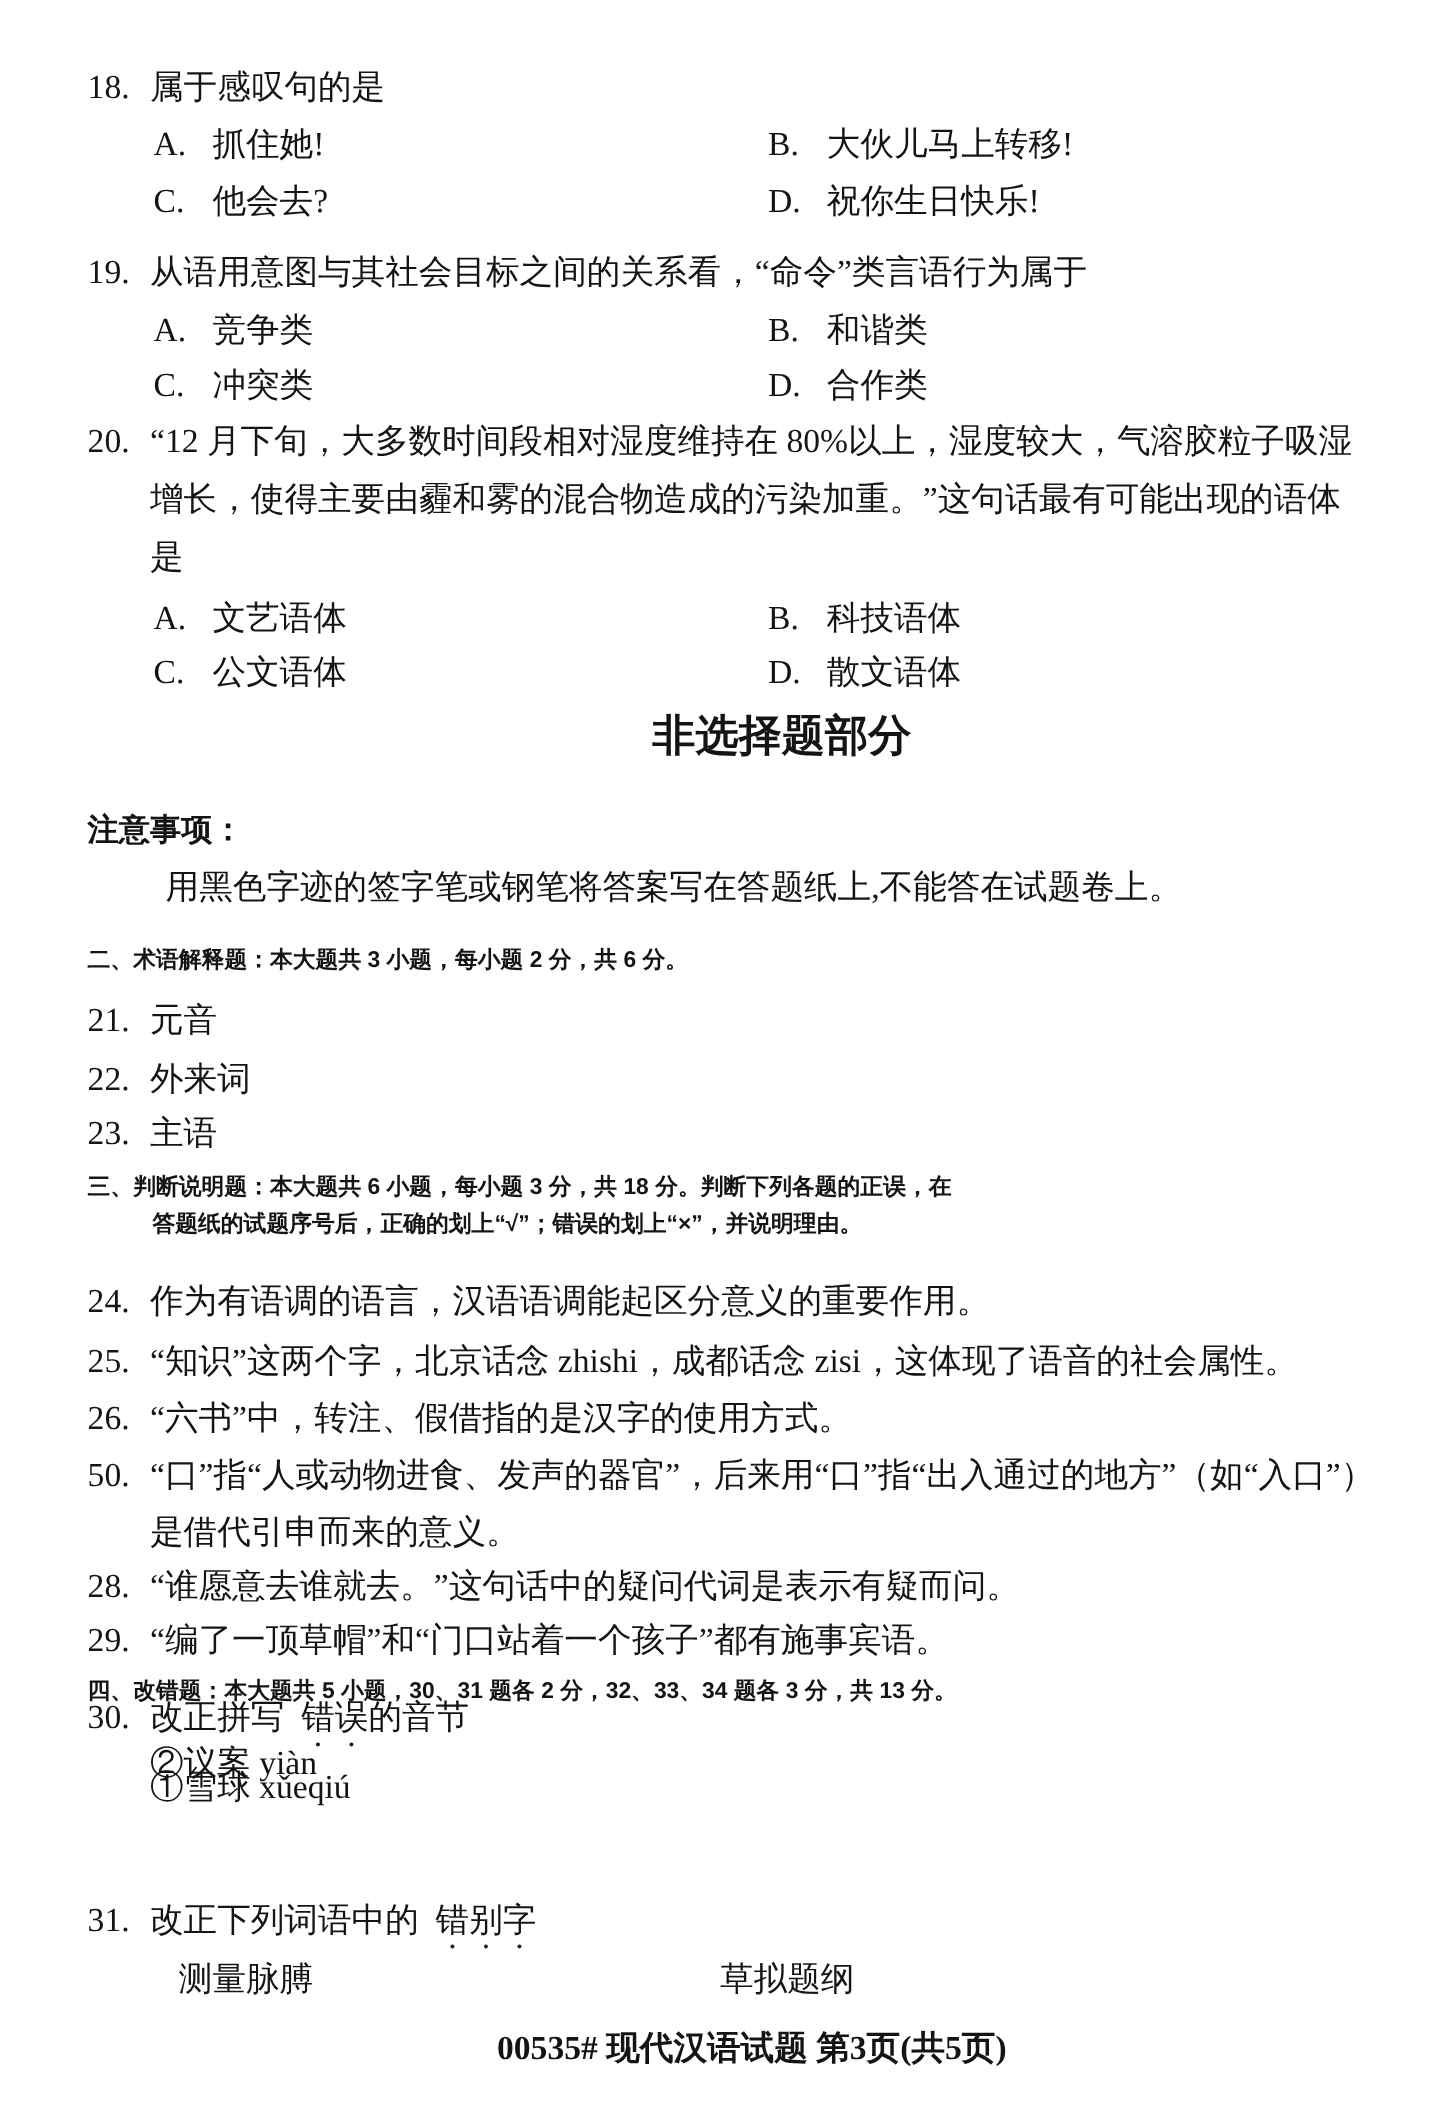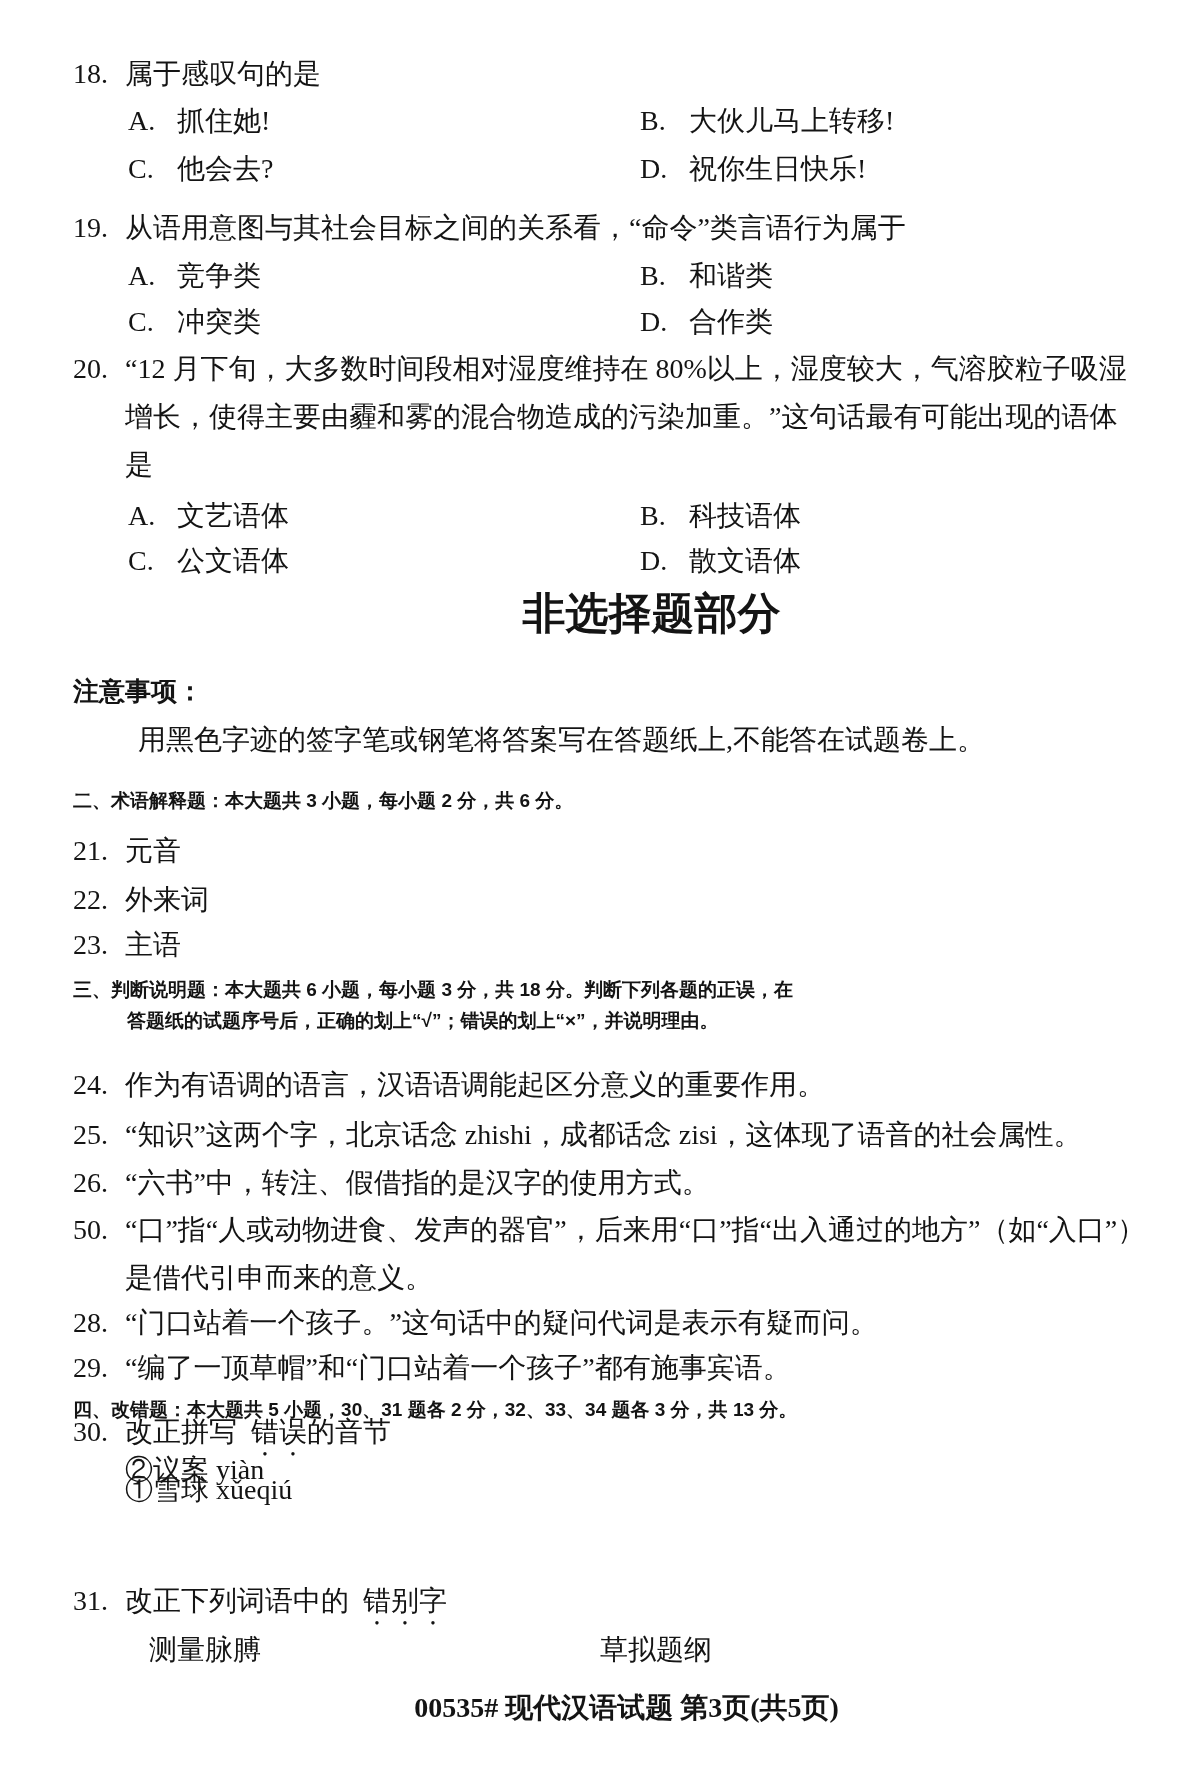--- a/index.html
+++ b/index.html
@@ -31,21 +31,21 @@
   .s3 .hang{padding-left:54px;}
   .notice-title{
     font-family:"Liberation Sans","DejaVu Sans",sans-serif;
     font-weight:bold;font-size:26px;
   }
   .notice-body{padding-left:65px;}
   .section-title{
     text-align:center;
     transform:translateX(37px);
     font-family:"Liberation Sans","DejaVu Sans",sans-serif;
-    font-weight:bold;font-size:43px;line-height:50px;
+    font-weight:bold;font-size:36px;line-height:50px;
   }
   .sub-item{padding-left:52px;}
   .pair{height:47px;}
   .pair .a{position:absolute;left:76px;}
   .pair .b{position:absolute;left:527px;}
   .footer{
     text-align:center;
     transform:translateX(12px);
     font-size:28px;
     font-weight:bold;
@@ -181,21 +181,21 @@
   </div>
   <div class="abs q" style="top:1206px;line-height:48px">
     <span class="qnum">50.</span>
     <span class="qbody">
       <div>“口”指“人或动物进食、发声的器官”，后来用“口”指“出入通过的地方”（如“入口”）</div>
       <div>是借代引申而来的意义。</div>
     </span>
   </div>
   <div class="abs q" style="top:1299px">
     <span class="qnum">28.</span>
-    <span class="qbody">“门口站着一个孩子。”这句话中的疑问代词是表示有疑而问。</span>
+    <span class="qbody">“谁愿意去谁就去。”这句话中的疑问代词是表示有疑而问。</span>
   </div>
   <div class="abs q" style="top:1344px">
     <span class="qnum">29.</span>
     <span class="qbody">“编了一顶草帽”和“门口站着一个孩子”都有施事宾语。</span>
   </div>
 
   <div class="abs directive" style="top:1386px">四、改错题：本大题共 5 小题，30、31 题各 2 分，32、33、34 题各 3 分，共 13 分。</div>
   <div class="abs q" style="top:1408px">
     <span class="qnum">30.</span>
     <span class="qbody">

